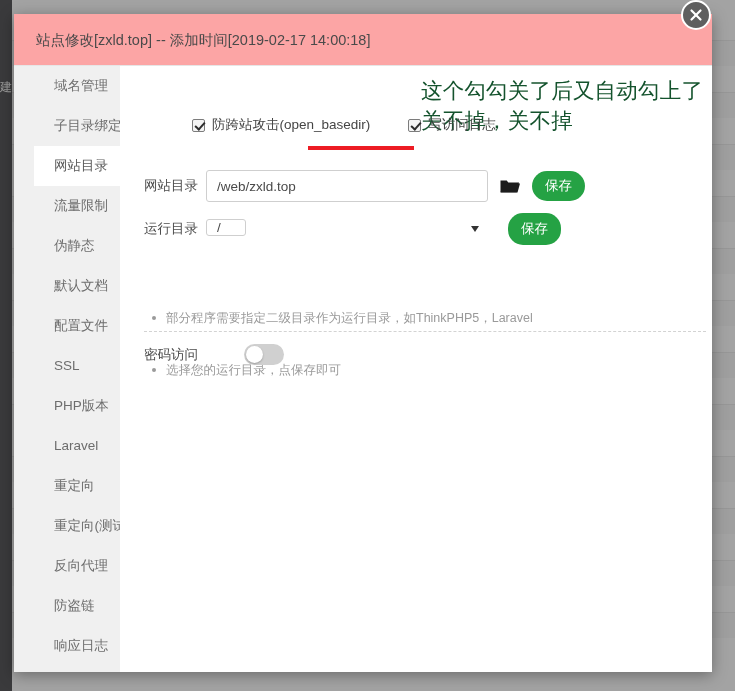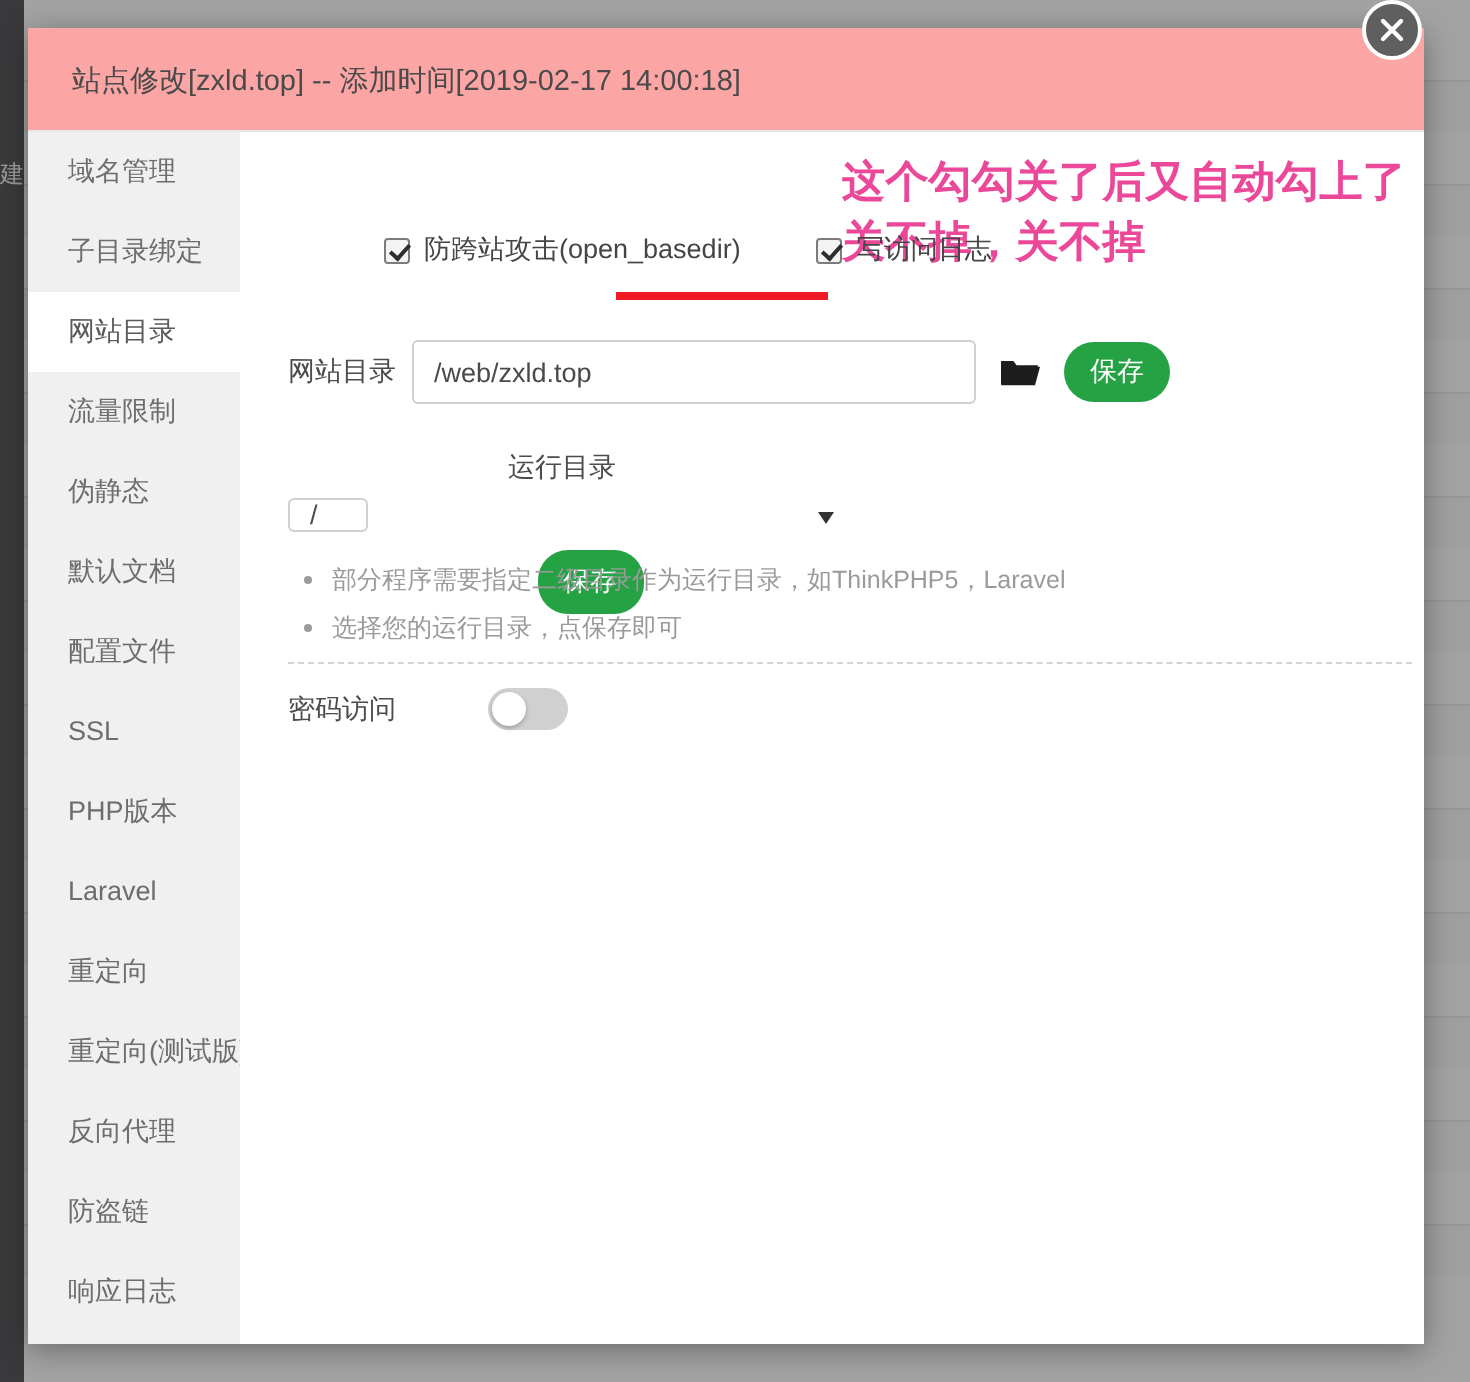--- a/index.html
+++ b/index.html
@@ -125,20 +125,21 @@
   }
   .nav-item {
     height: 40px;
     line-height: 40px;
     padding-left: 20px;
     font-size: 13.5px;
     color: #6d6d6d;
     cursor: pointer;
     white-space: nowrap;
     box-sizing: border-box;
+    margin-left: 20px;
   }
   .nav-item.active {
     background: #ffffff;
     color: #5a5a5a;
   }
 
   
   #modal-body {
     position: absolute;
     left: 106px;
@@ -200,34 +201,34 @@
     height: 4px;
     background: #ed1c24;
   }
 
   #annotation {
     position: absolute;
     left: 301px;
     top: 10px;
     font-size: 21.5px;
     line-height: 30px;
-    font-weight: bold;
-    color: #ec4899;
+    font-weight: normal;
+    color: #14532d;
     white-space: nowrap;
     letter-spacing: 0.2px;
   }
 
   .form-row {
     position: absolute;
     left: 24px;
     display: flex;
     align-items: center;
   }
   #row-sitedir { top: 104px; }
-  #row-rundir  { top: 159px; flex-direction: column; }
+  #row-rundir  { top: 147px; }
 
   .field-label {
     font-size: 13.5px;
     color: #4c4c4c;
     width: 62px;
     white-space: nowrap;
   }
   .text-input {
     width: 282px;
     height: 32px;
@@ -302,20 +303,21 @@
     top: 212px;
     width: 560px;
   }
   .hint-item {
     position: relative;
     padding-left: 18px;
     font-size: 12.5px;
     color: #9a9a9a;
     line-height: 24px;
     white-space: nowrap;
+    margin-top: 28px;
   }
   .hint-item::before {
     content: "";
     position: absolute;
     left: 4px;
     top: 10px;
     width: 4px; height: 4px;
     border-radius: 50%;
     background: #9a9a9a;
   }

